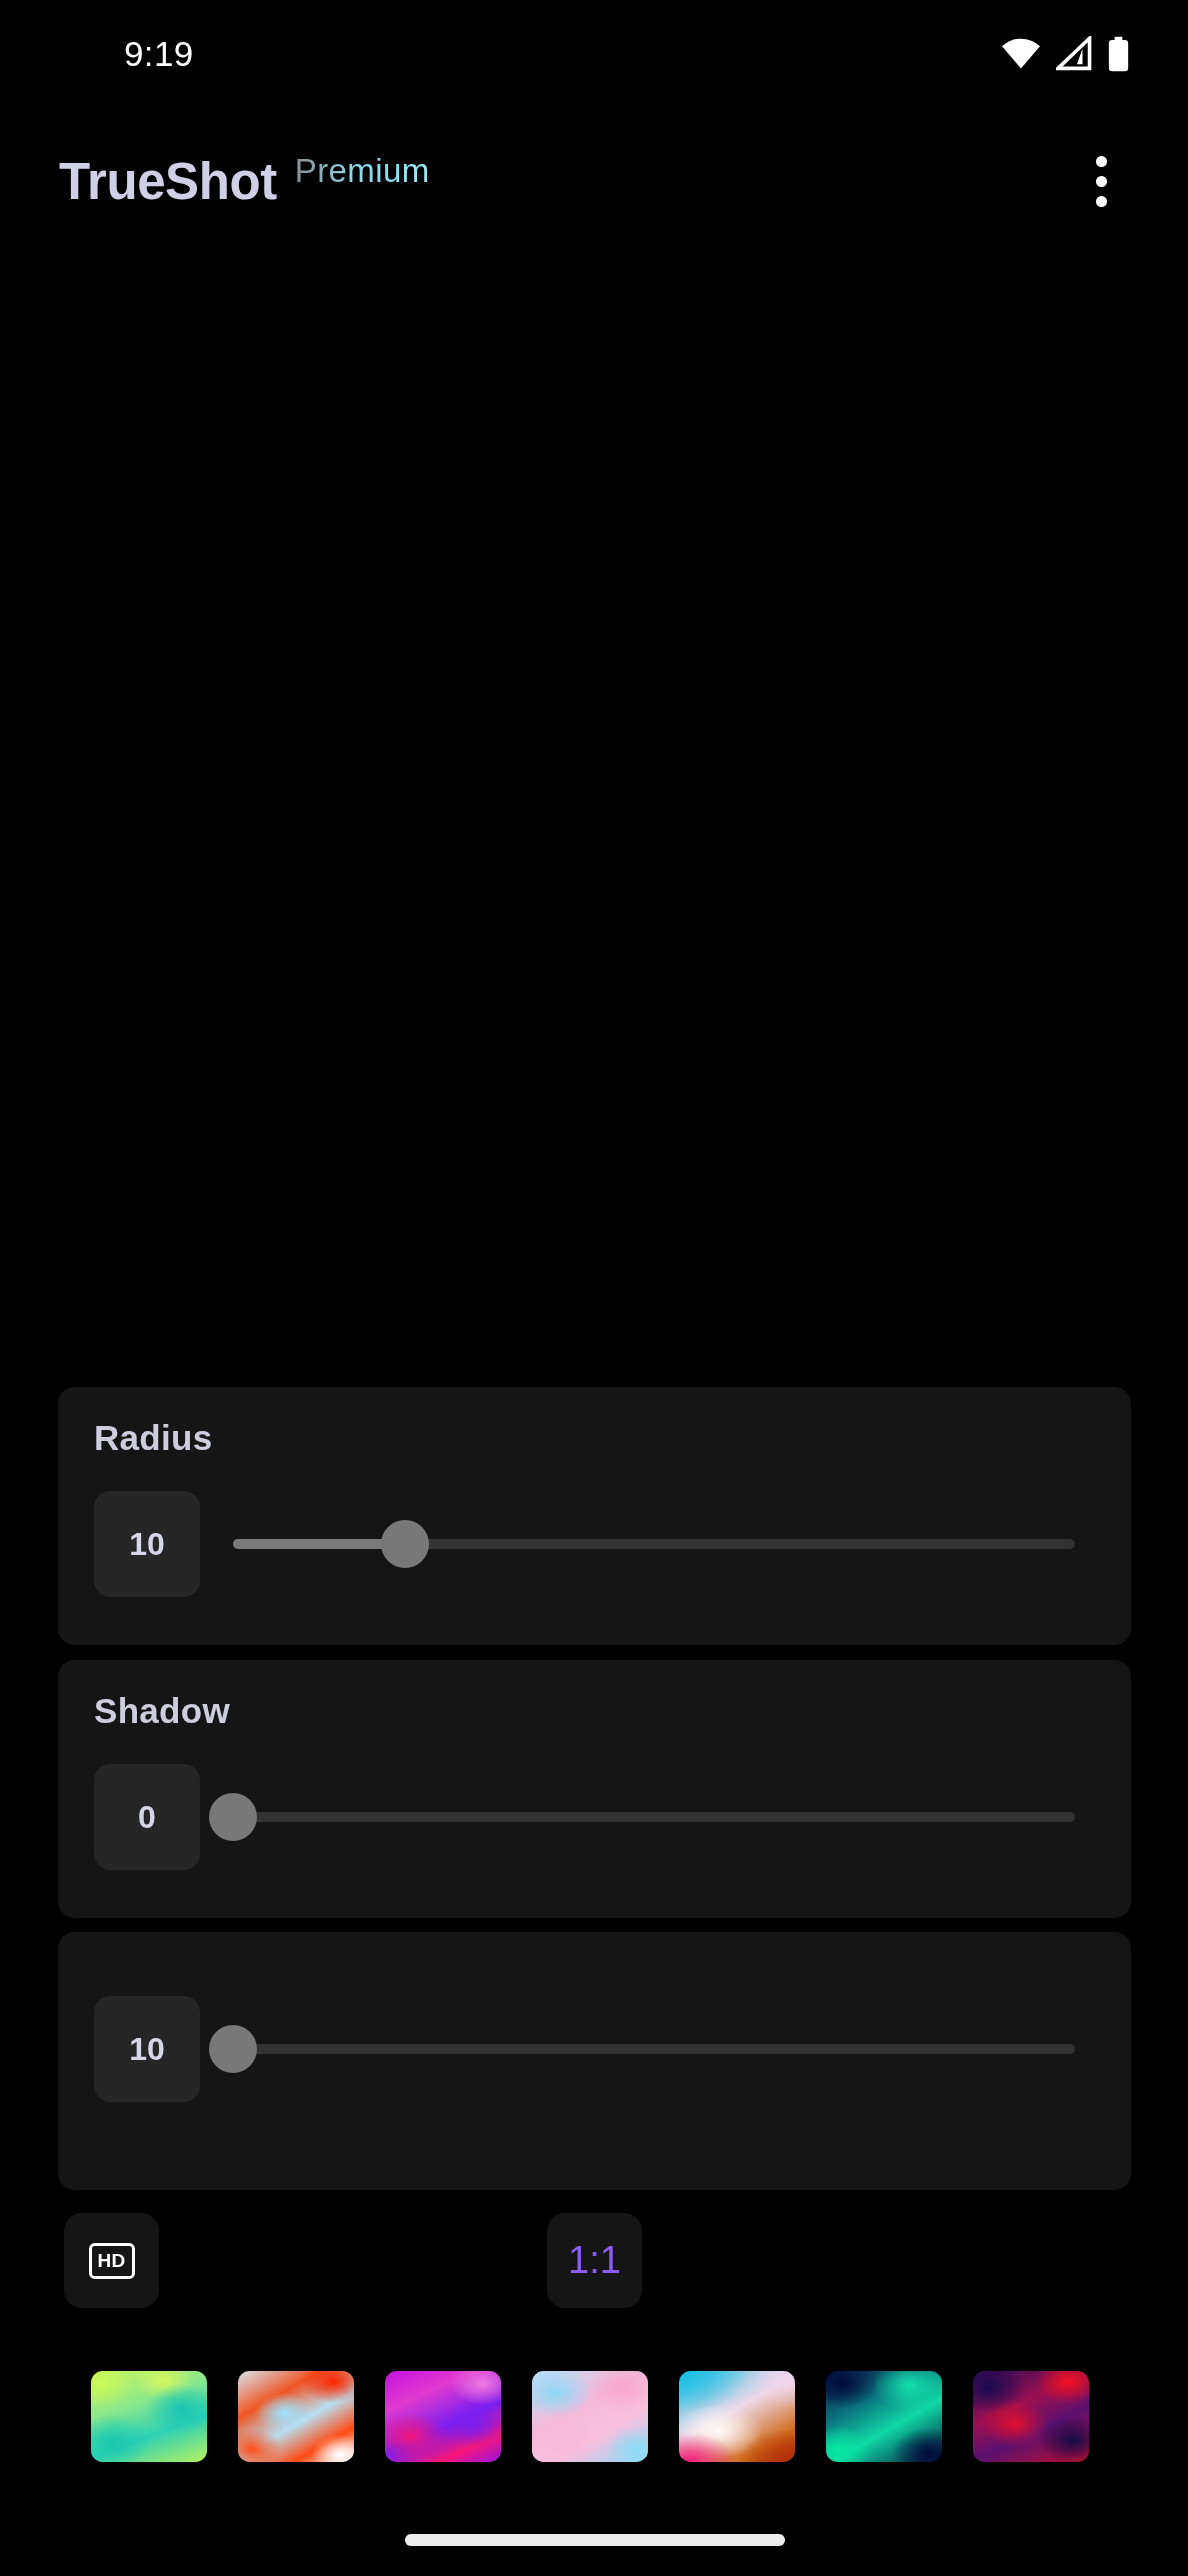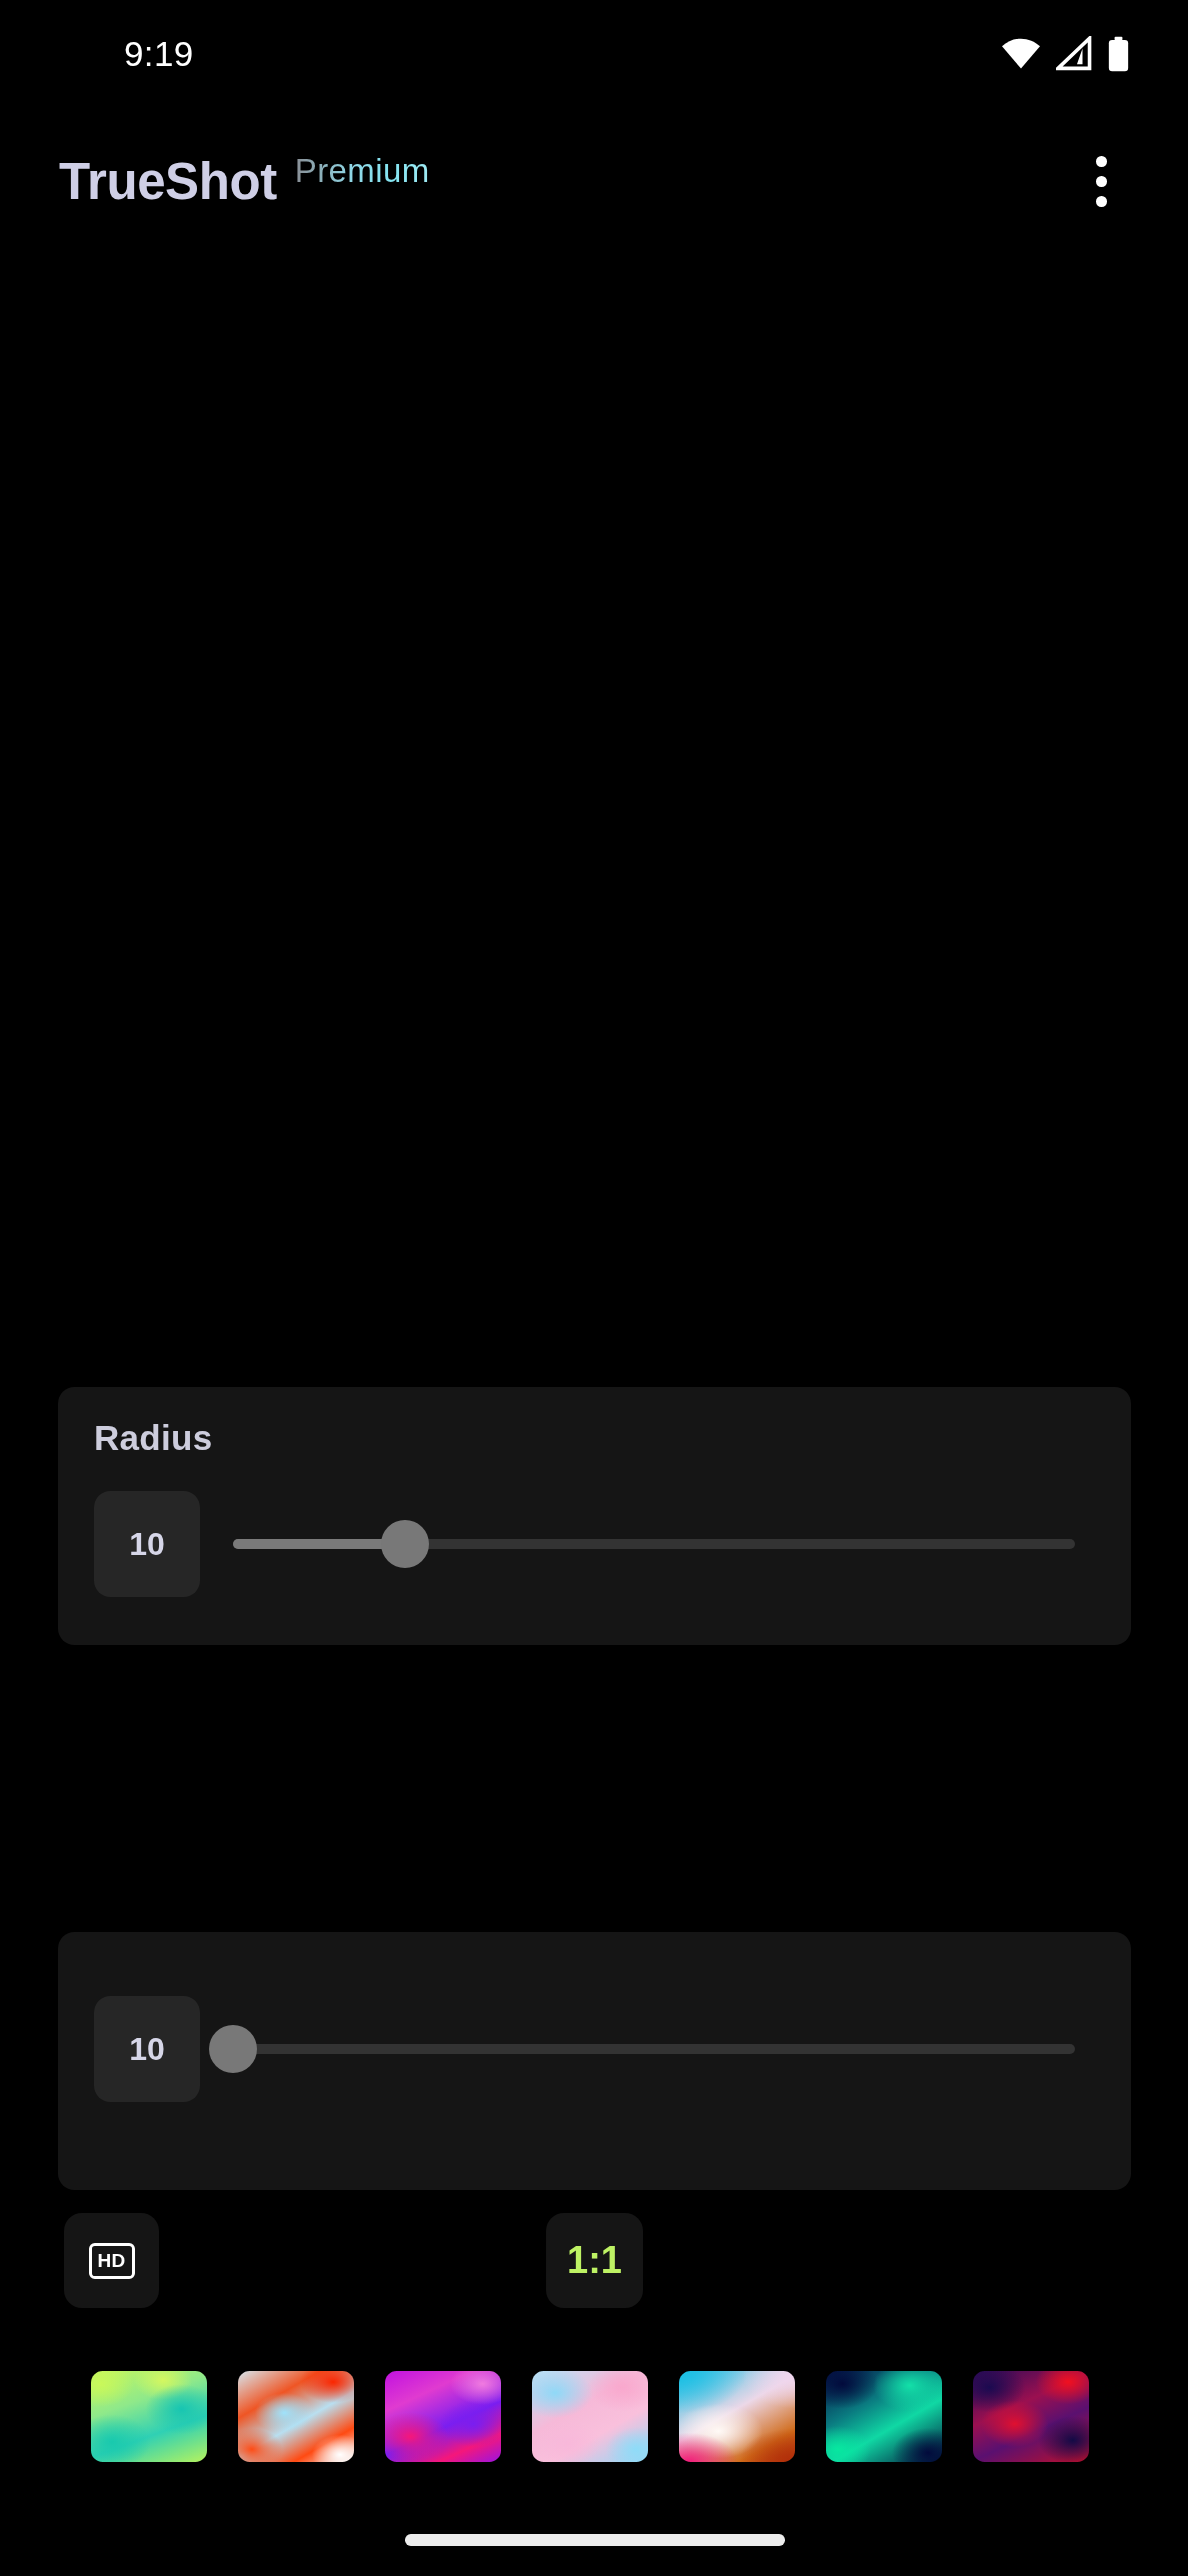--- a/index.html
+++ b/index.html
@@ -109,21 +109,21 @@
     width:46px; height:36px; border:3.3px solid #ffffff; border-radius:5.8px;
     display:flex; align-items:center; justify-content:center;
     font-size:19px; font-weight:700; color:#ffffff; letter-spacing:0.4px;
   }
   .ratio-btn {
     position:absolute; left:50%; transform:translateX(-50%); top:0;
     min-width:95px; height:95px; padding:0 21.5px;
     background:#151515; border-radius:18px;
     display:flex; align-items:center; justify-content:center; cursor:pointer;
   }
-  .ratio-btn span { font-size:38px; color:#bef264; font-weight:700; }
+  .ratio-btn span { font-size:38px; color:#8b5cf6; font-weight:400; }
 
   
   .swatches {
     position:absolute; left:91px; top:2371px; width:1032px; height:91px;
     display:flex; align-items:center; gap:31px;
   }
   .swatch {
     width:116px; height:91px; border-radius:11.6px; cursor:pointer;
     flex:0 0 auto;
   }
@@ -178,20 +178,34 @@
       </div>
       <div class="slider">
         <div class="track">
           <div class="track-fill" id="fill-radius" style="width: 20%;"></div>
         </div>
         <div class="thumb" id="thumb-radius" style="left: 20%;"></div>
       </div>
     </div>
   </div>
 
+  <div class="card" id="card-shadow">
+    <div class="card-label">Shadow</div>
+    <div class="card-row">
+      <div class="valuebox">
+        <span>0</span>
+      </div>
+      <div class="slider">
+        <div class="track">
+          <div class="track-fill" id="fill-shadow" style="width: 0%;"></div>
+        </div>
+        <div class="thumb" id="thumb-shadow" style="left: 0%;"></div>
+      </div>
+    </div>
+  </div>
 
   <div class="card" id="card-padding">
     <div class="card-row">
       <div class="valuebox">
         <span>10</span>
       </div>
       <div class="slider">
         <div class="track">
           <div class="track-fill" id="fill-padding" style="width: 0%;"></div>
         </div>

